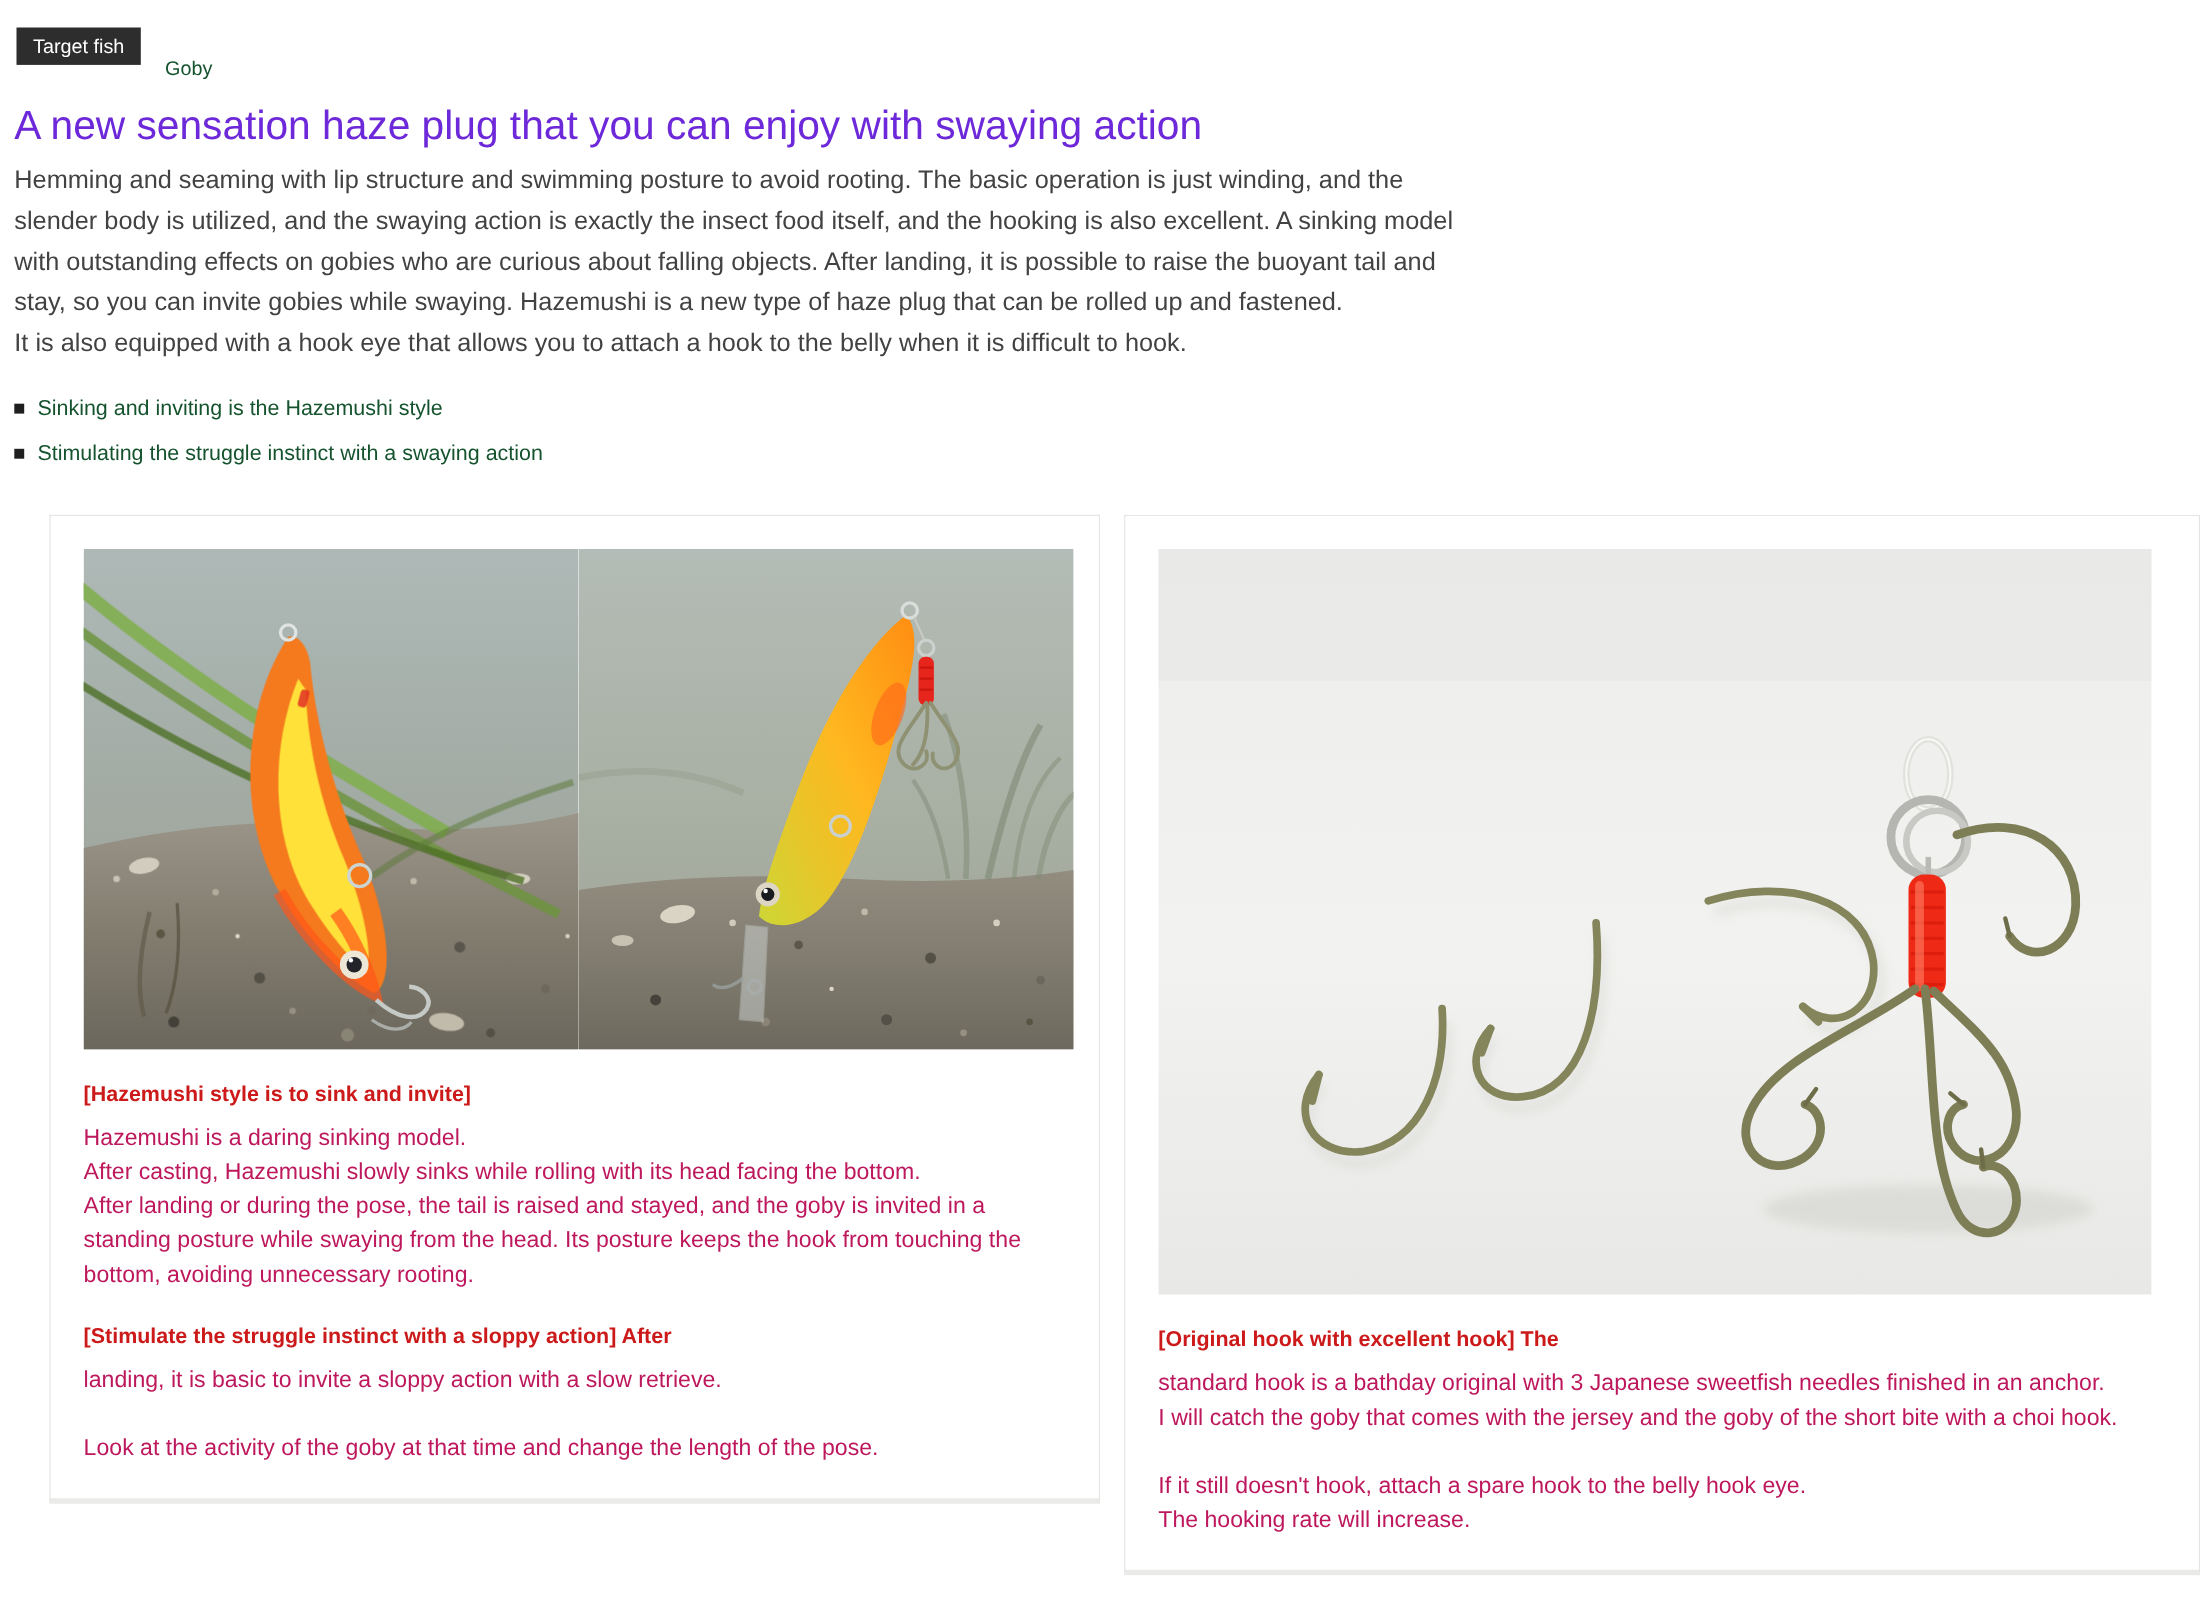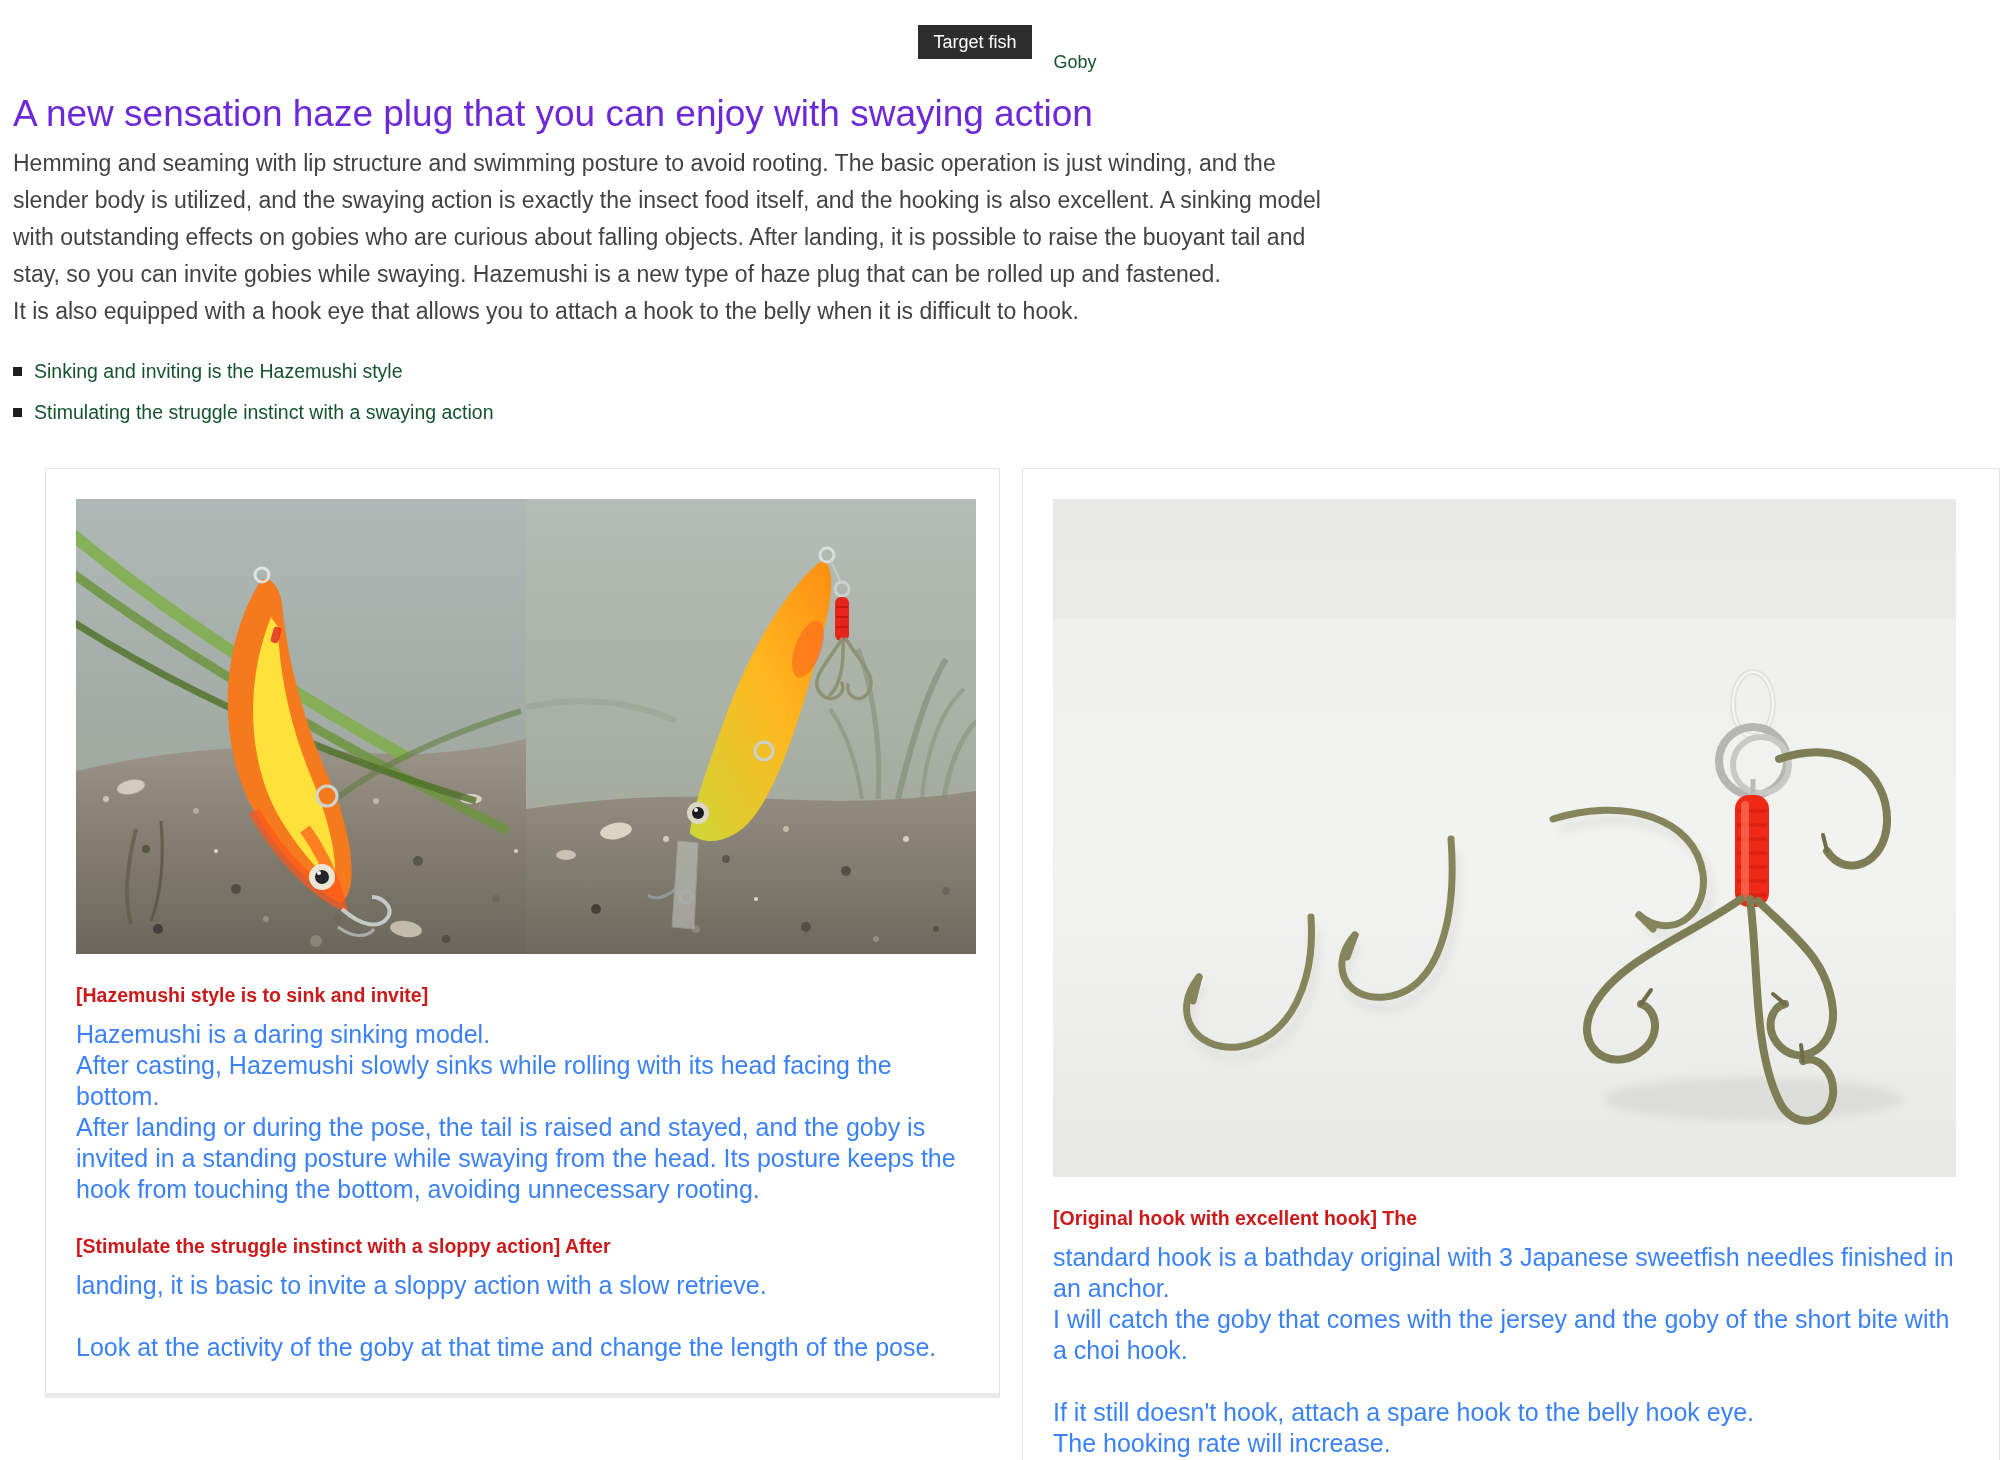--- a/index.html
+++ b/index.html
@@ -1,42 +1,42 @@
 <!DOCTYPE html>
 <html><head>
 <meta charset="utf-8">
 <style>
   html,body{margin:0;padding:0;}
   body{
     width:2000px;height:1460px;background:#ffffff;
     font-family:"Liberation Sans", sans-serif;color:#3e3e3e;
     overflow:hidden;position:relative;
   }
-  .meta-row{display:flex;align-items:center;gap:22px;padding:10px 0 0 15px;justify-content:center;}
+  .meta-row{display:flex;align-items:center;gap:22px;padding:10px 0 0 15px;}
   .badge{background:#2d2d2d;color:#ffffff;font-size:18px;padding:8px 15px;line-height:1;}
   .badge-value{font-size:18px;color:#14532d;margin-top:42px;}
   h1.page-title{
     color:#6d28d9;font-size:37px;font-weight:500;letter-spacing:0;
     margin:20px 0 6px 13px;
   }
   .intro{width:1330px;margin:10px 0 0 13px;font-size:23px;line-height:37px;color:#424242;}
   .intro.p2{margin-top:0;}
   ul.features{list-style:none;margin:30px 0 0 13px;padding:0;}
   ul.features li{display:flex;align-items:center;font-size:19.5px;color:#14532d;margin-bottom:18px;}
   .sq{width:9px;height:9px;background:#1f1f1f;margin-right:12px;flex:0 0 auto;}
   .panels{display:flex;align-items:flex-start;gap:22px;margin:44px 0 0 45px;}
   .panel{
     background:#ffffff;border:1px solid #e4e4e2;border-bottom:5px solid #eaeae8;
     box-sizing:border-box;padding:30px;
   }
   .panel.left{width:955px;}
   .panel.right{width:1141px;}
   .photo-pair{display:flex;width:900px;}
   .cap{color:#cc1919;font-size:19.5px;font-weight:bold;margin:26px 0 8px 0;line-height:31px;}
-  .pline{font-size:25px;line-height:31px;margin:0;color:#3b82f6;}
+  .pline{font-size:21px;line-height:31px;margin:0;color:#be185d;}
   .gap{height:31px;}
   svg{display:block;}
 </style>
 </head>
 <body>
 
 <div>
 
   <div class="meta-row">
     <span class="badge">Target fish</span>

